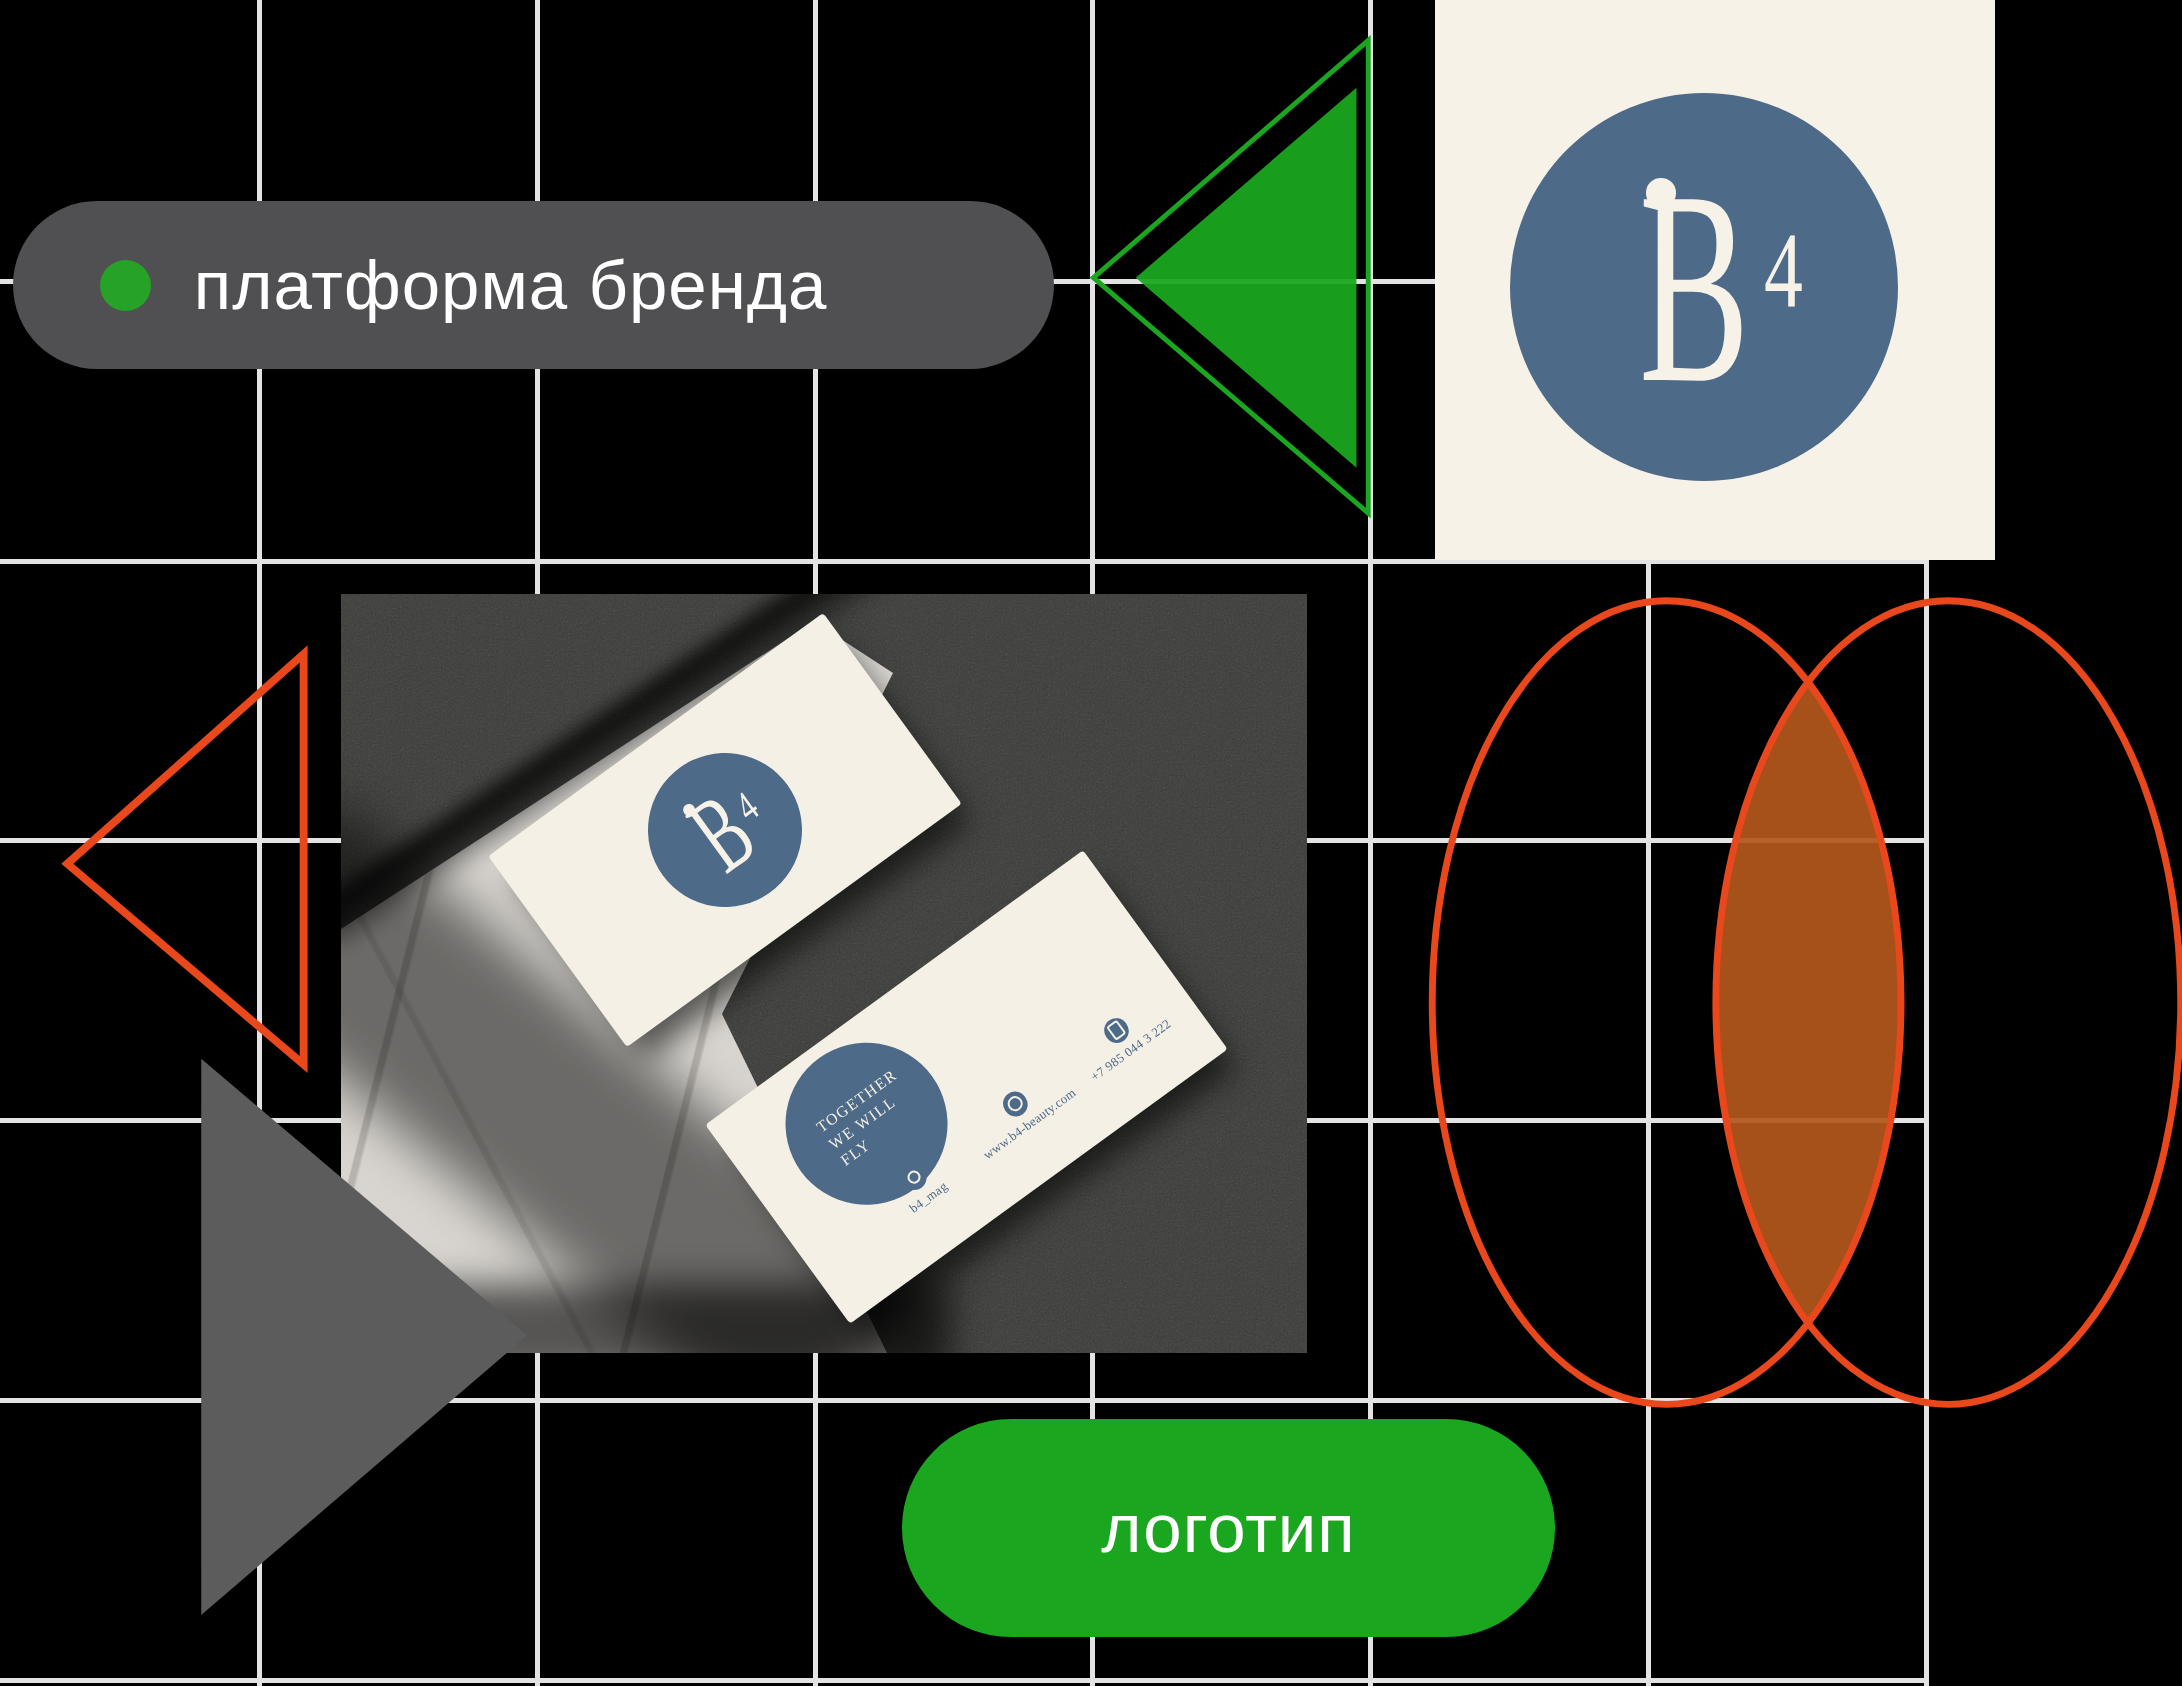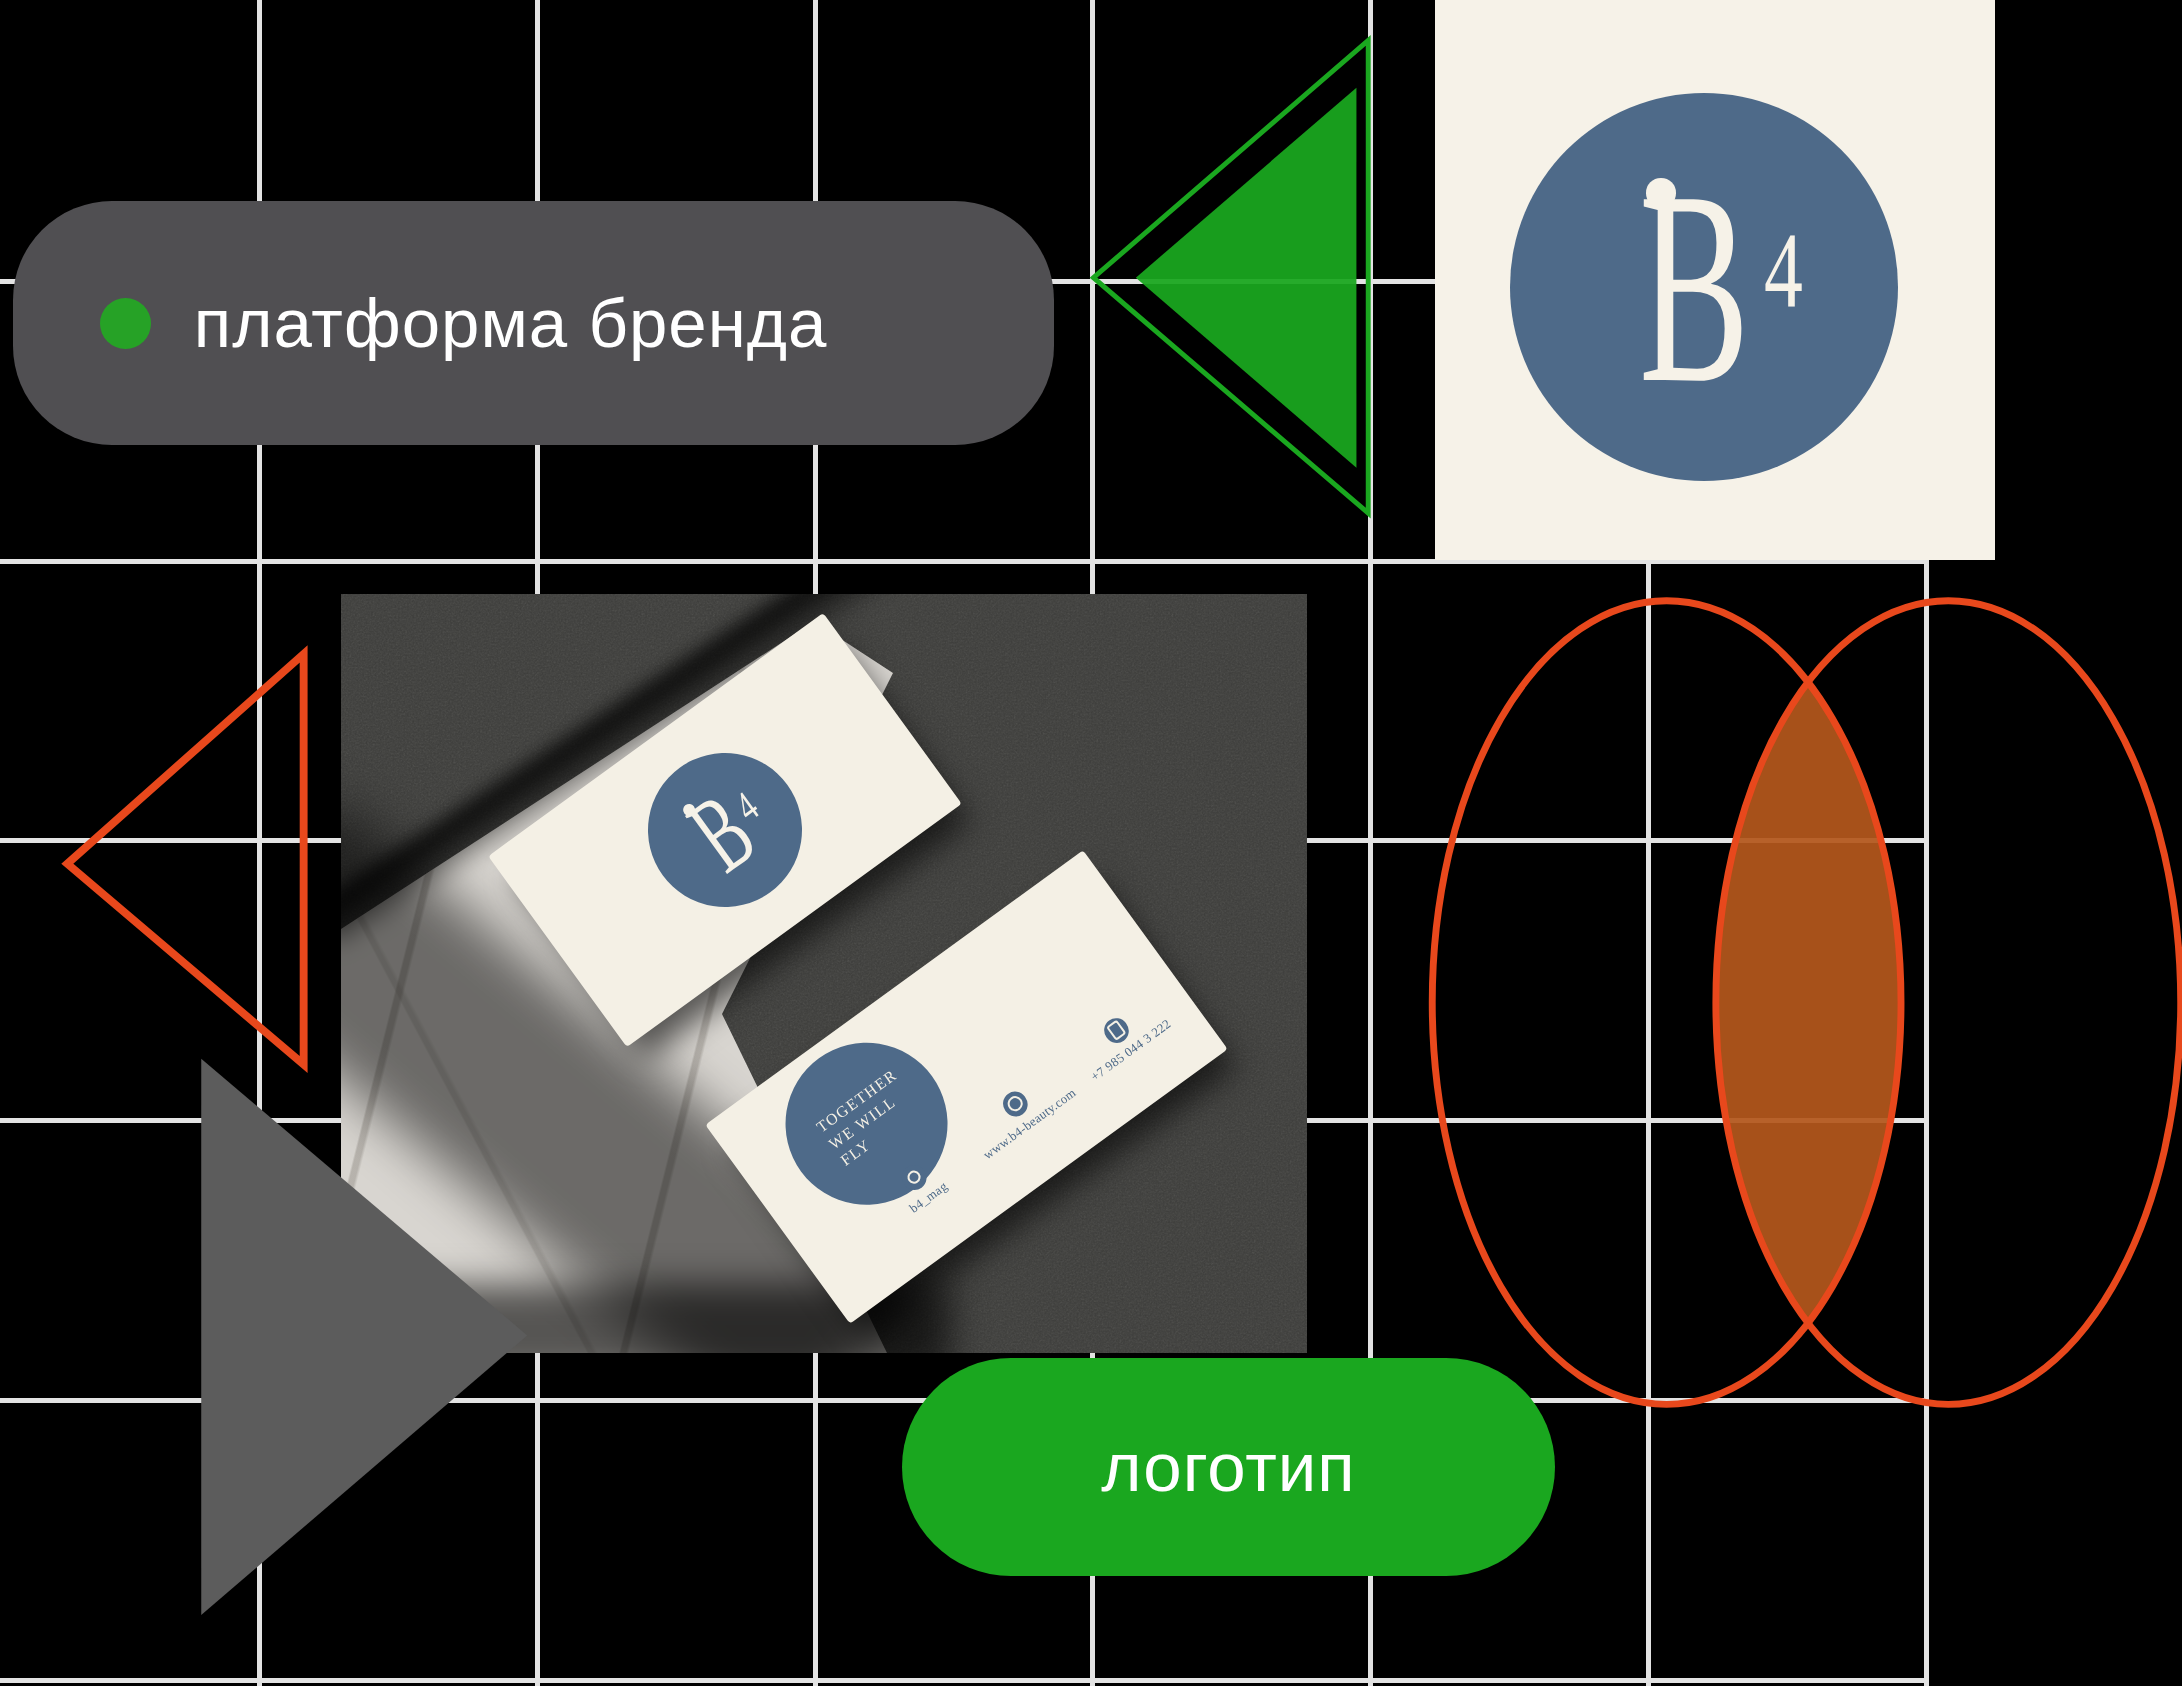--- a/index.html
+++ b/index.html
@@ -61,25 +61,25 @@
   svg.shapes{position:absolute;inset:0;z-index:30;}
   .tri-green-fill{fill:var(--green,#1aa71f);fill-opacity:.94;}
   .tri-green-outline{fill:none;stroke:var(--green,#1aa71f);stroke-width:5;}
   .tri-orange{fill:none;stroke:var(--orange,#e8481c);stroke-width:8;}
   .tri-gray{fill:var(--gray-triangle,#5c5c5c);}
   .lens{fill:var(--orange-fill,#b4571c);fill-opacity:.93;}
   .ring{fill:none;stroke:var(--orange,#e8481c);stroke-width:7;}
 
   
   .pill{position:absolute;display:flex;align-items:center;z-index:50;color:#fff;}
-  .pill-top{left:12.8px;top:201px;width:1041px;height:244px;border-radius:99px;background:var(--gray-pill,#504f52);
+  .pill-top{left:12.8px;top:201px;width:1041px;height:168px;border-radius:99px;background:var(--gray-pill,#504f52);
       padding-left:87px;box-sizing:border-box;gap:43px;}
   .pill-top .dot{width:51px;height:51px;border-radius:50%;background:var(--green-dot,#26a226);flex:0 0 auto;}
   .pill-label{font-size:69px;letter-spacing:1px;}
-  .pill-bottom{left:902px;top:1358px;width:653px;height:218px;border-radius:110px;background:var(--green,#1aa71f);
+  .pill-bottom{left:902px;top:1419px;width:653px;height:218px;border-radius:110px;background:var(--green,#1aa71f);
       justify-content:center;}
 </style>
 </head>
 <body>
 
 <div class="canvas">
 
   <div id="grid">
       <div class="gl-v" style="left: 257px;"></div>
       <div class="gl-v" style="left: 535px;"></div>

